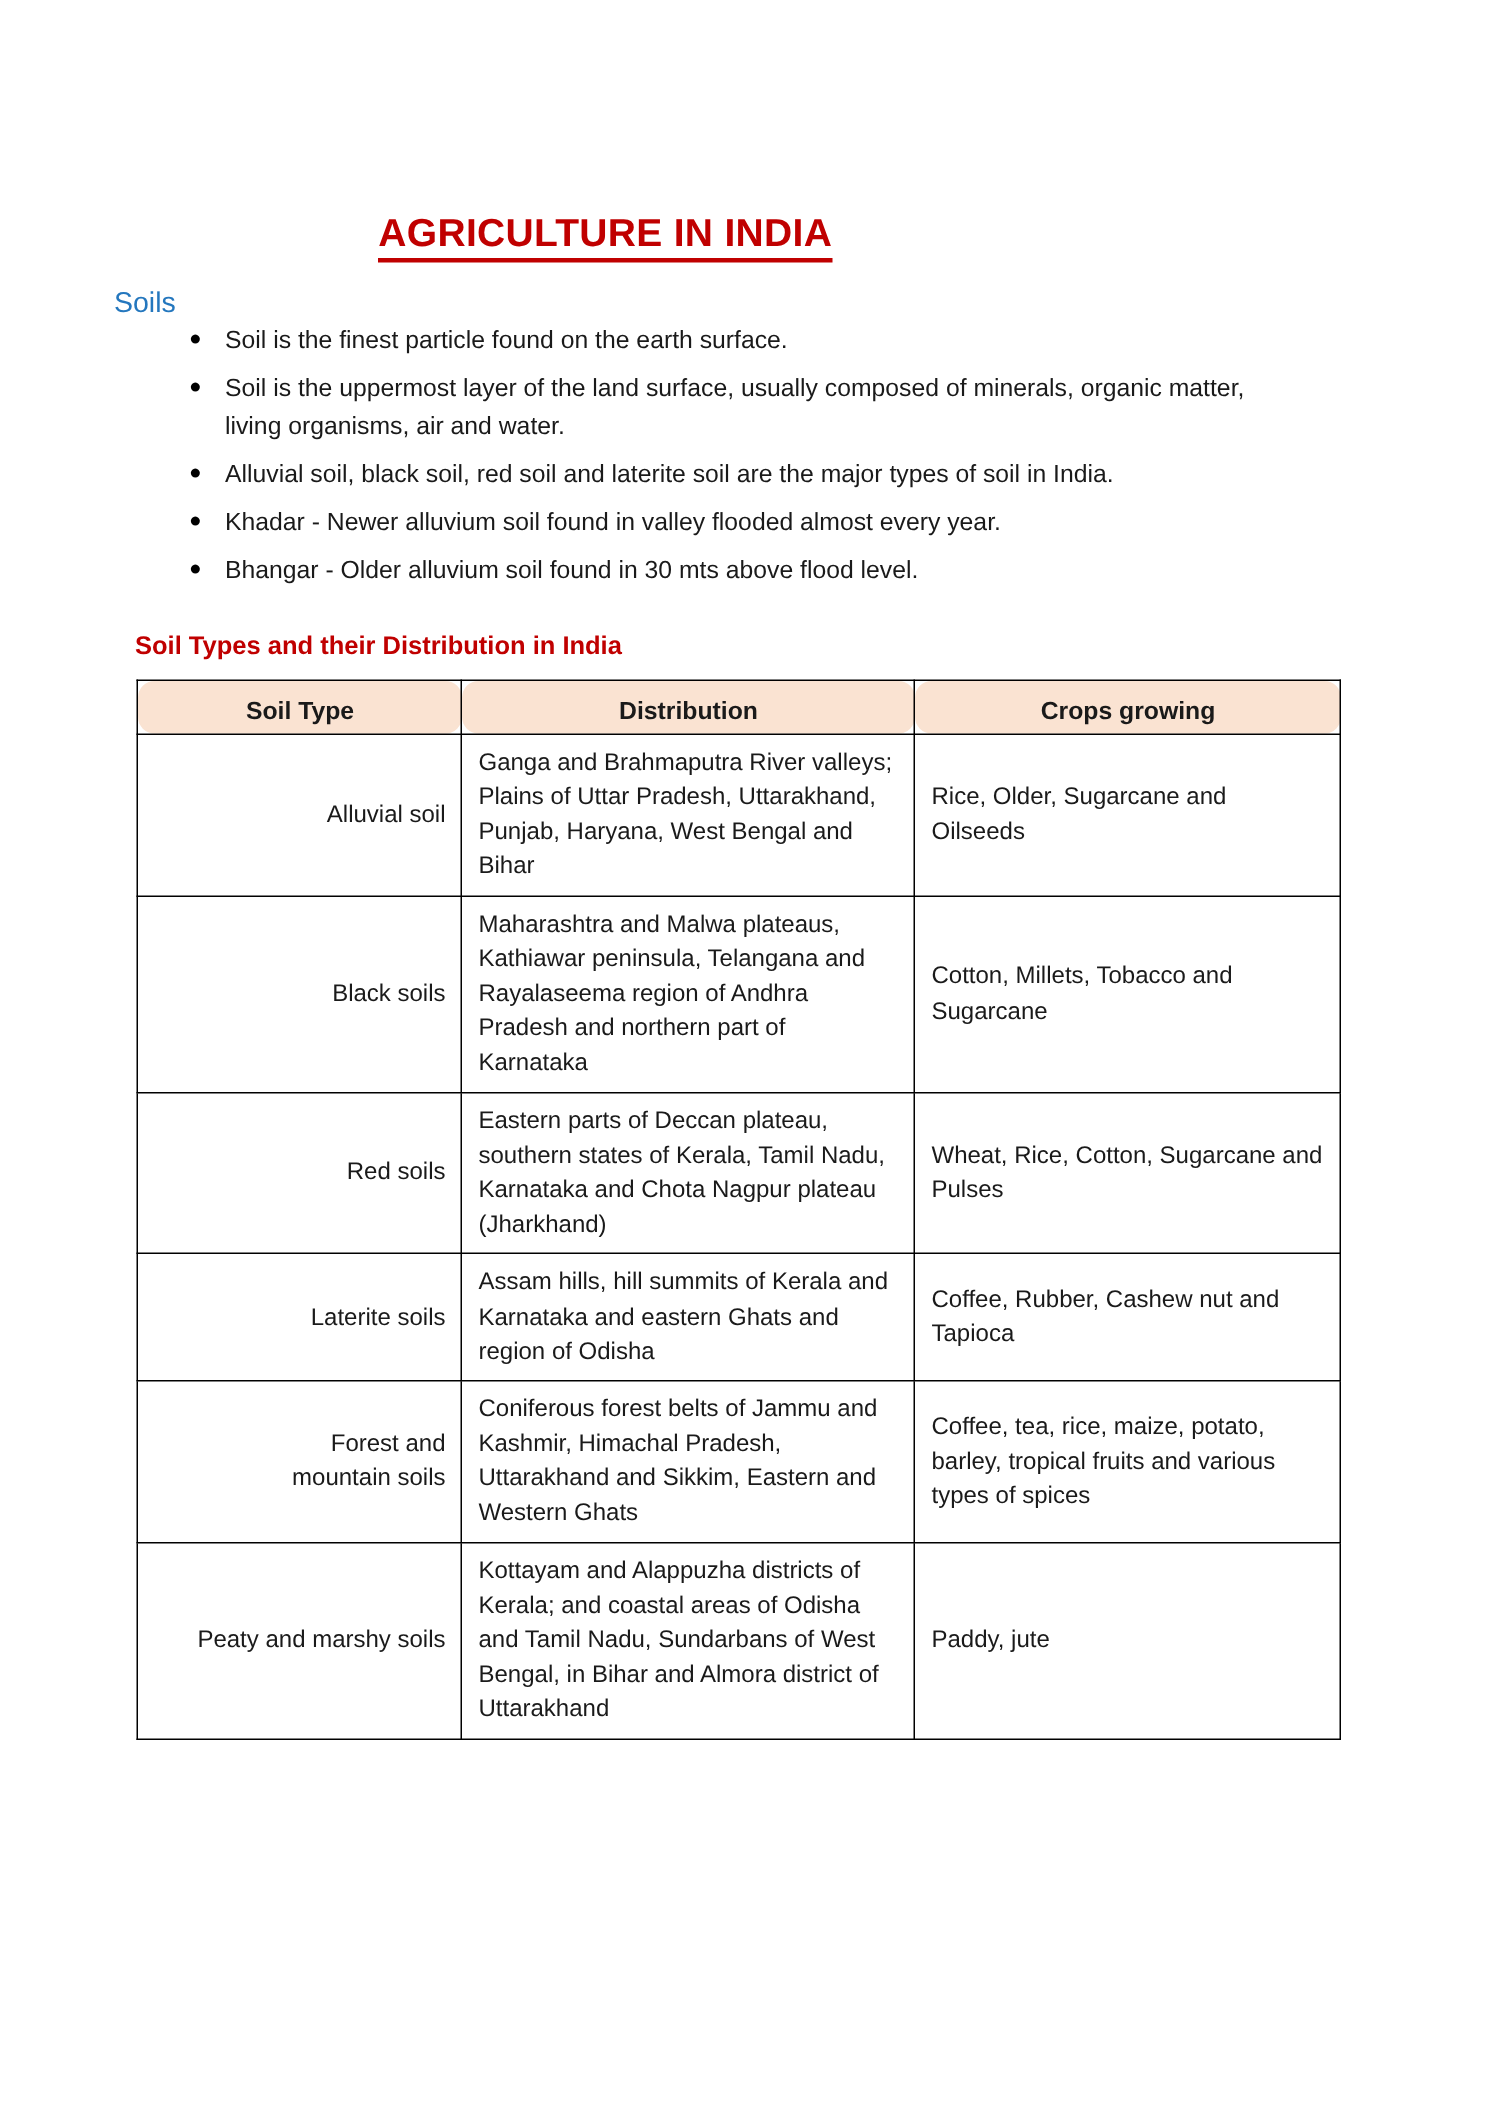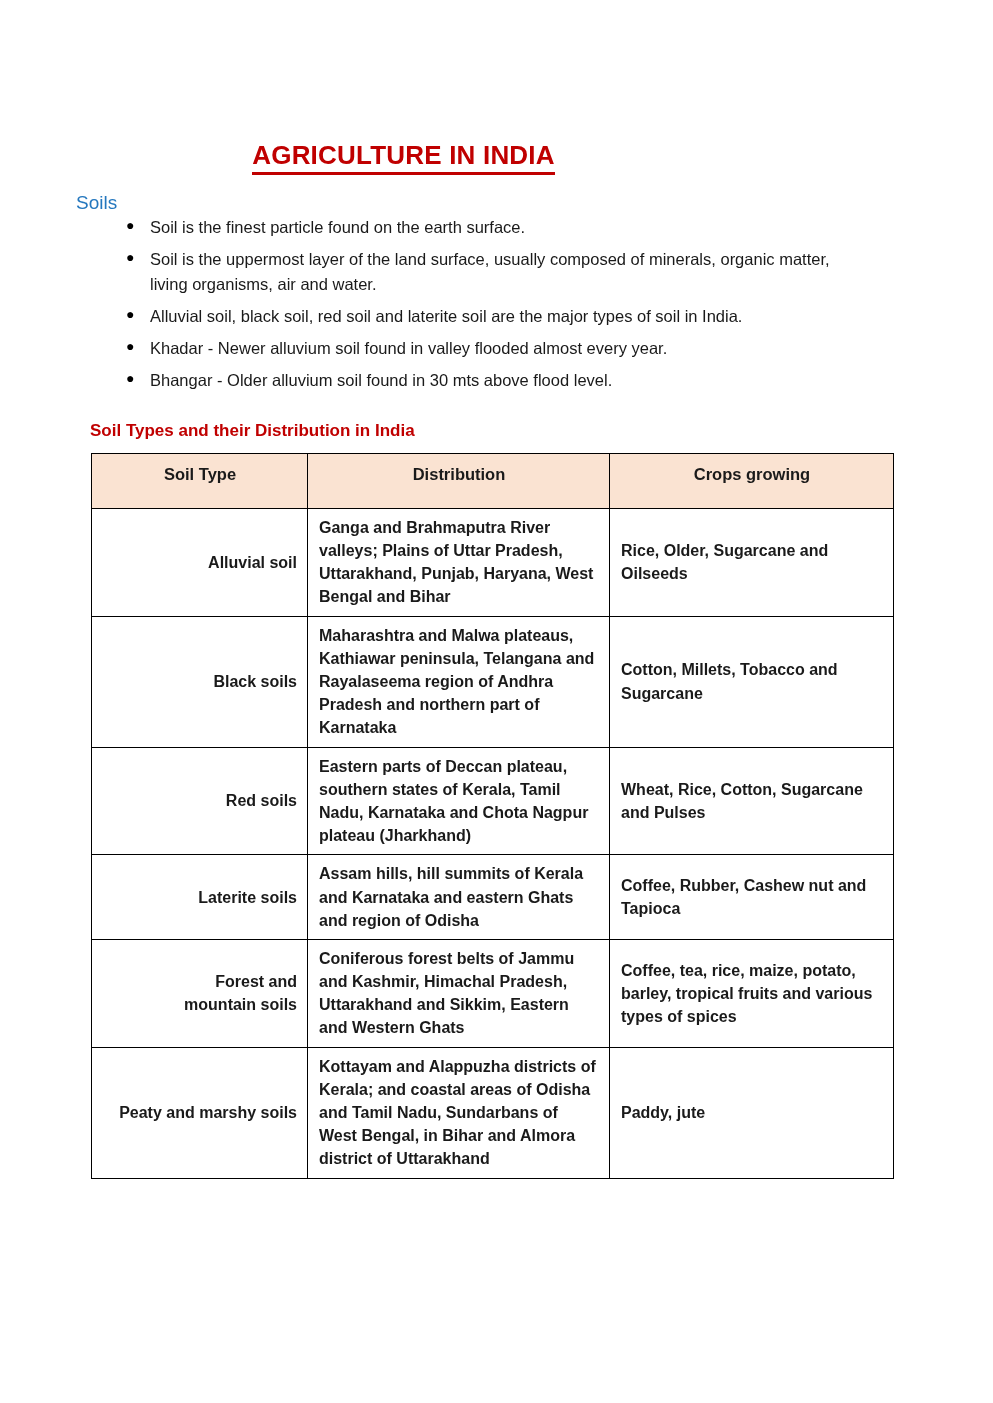--- a/index.html
+++ b/index.html
@@ -102,29 +102,30 @@
     width: 802px;
     table-layout: fixed;
   }
   table.soil-table td, table.soil-table th {
     border: 1.4px solid #000000;
     vertical-align: middle;
     font-size: 16px;
     line-height: 1.45;
     color: #1a1a1a;
     padding: 7px 10px 7px 11px;
-    font-weight: bold;
+    font-weight: normal;
   }
   table.soil-table thead th {
     background: #FAE3D2;
     font-weight: bold;
     text-align: center;
     font-size: 16.5px;
     padding-top: 9px;
-    padding-bottom: 21px;
+    padding-bottom: 2px;
+    border-radius: 11px;
   }
   col.c-type  { width: 216px; }
   col.c-dist  { width: 302px; }
   col.c-crops { width: 284px; }
 
   td.cell-type {
     text-align: right;
     padding-left: 6px;
     padding-right: 6px;
   }

